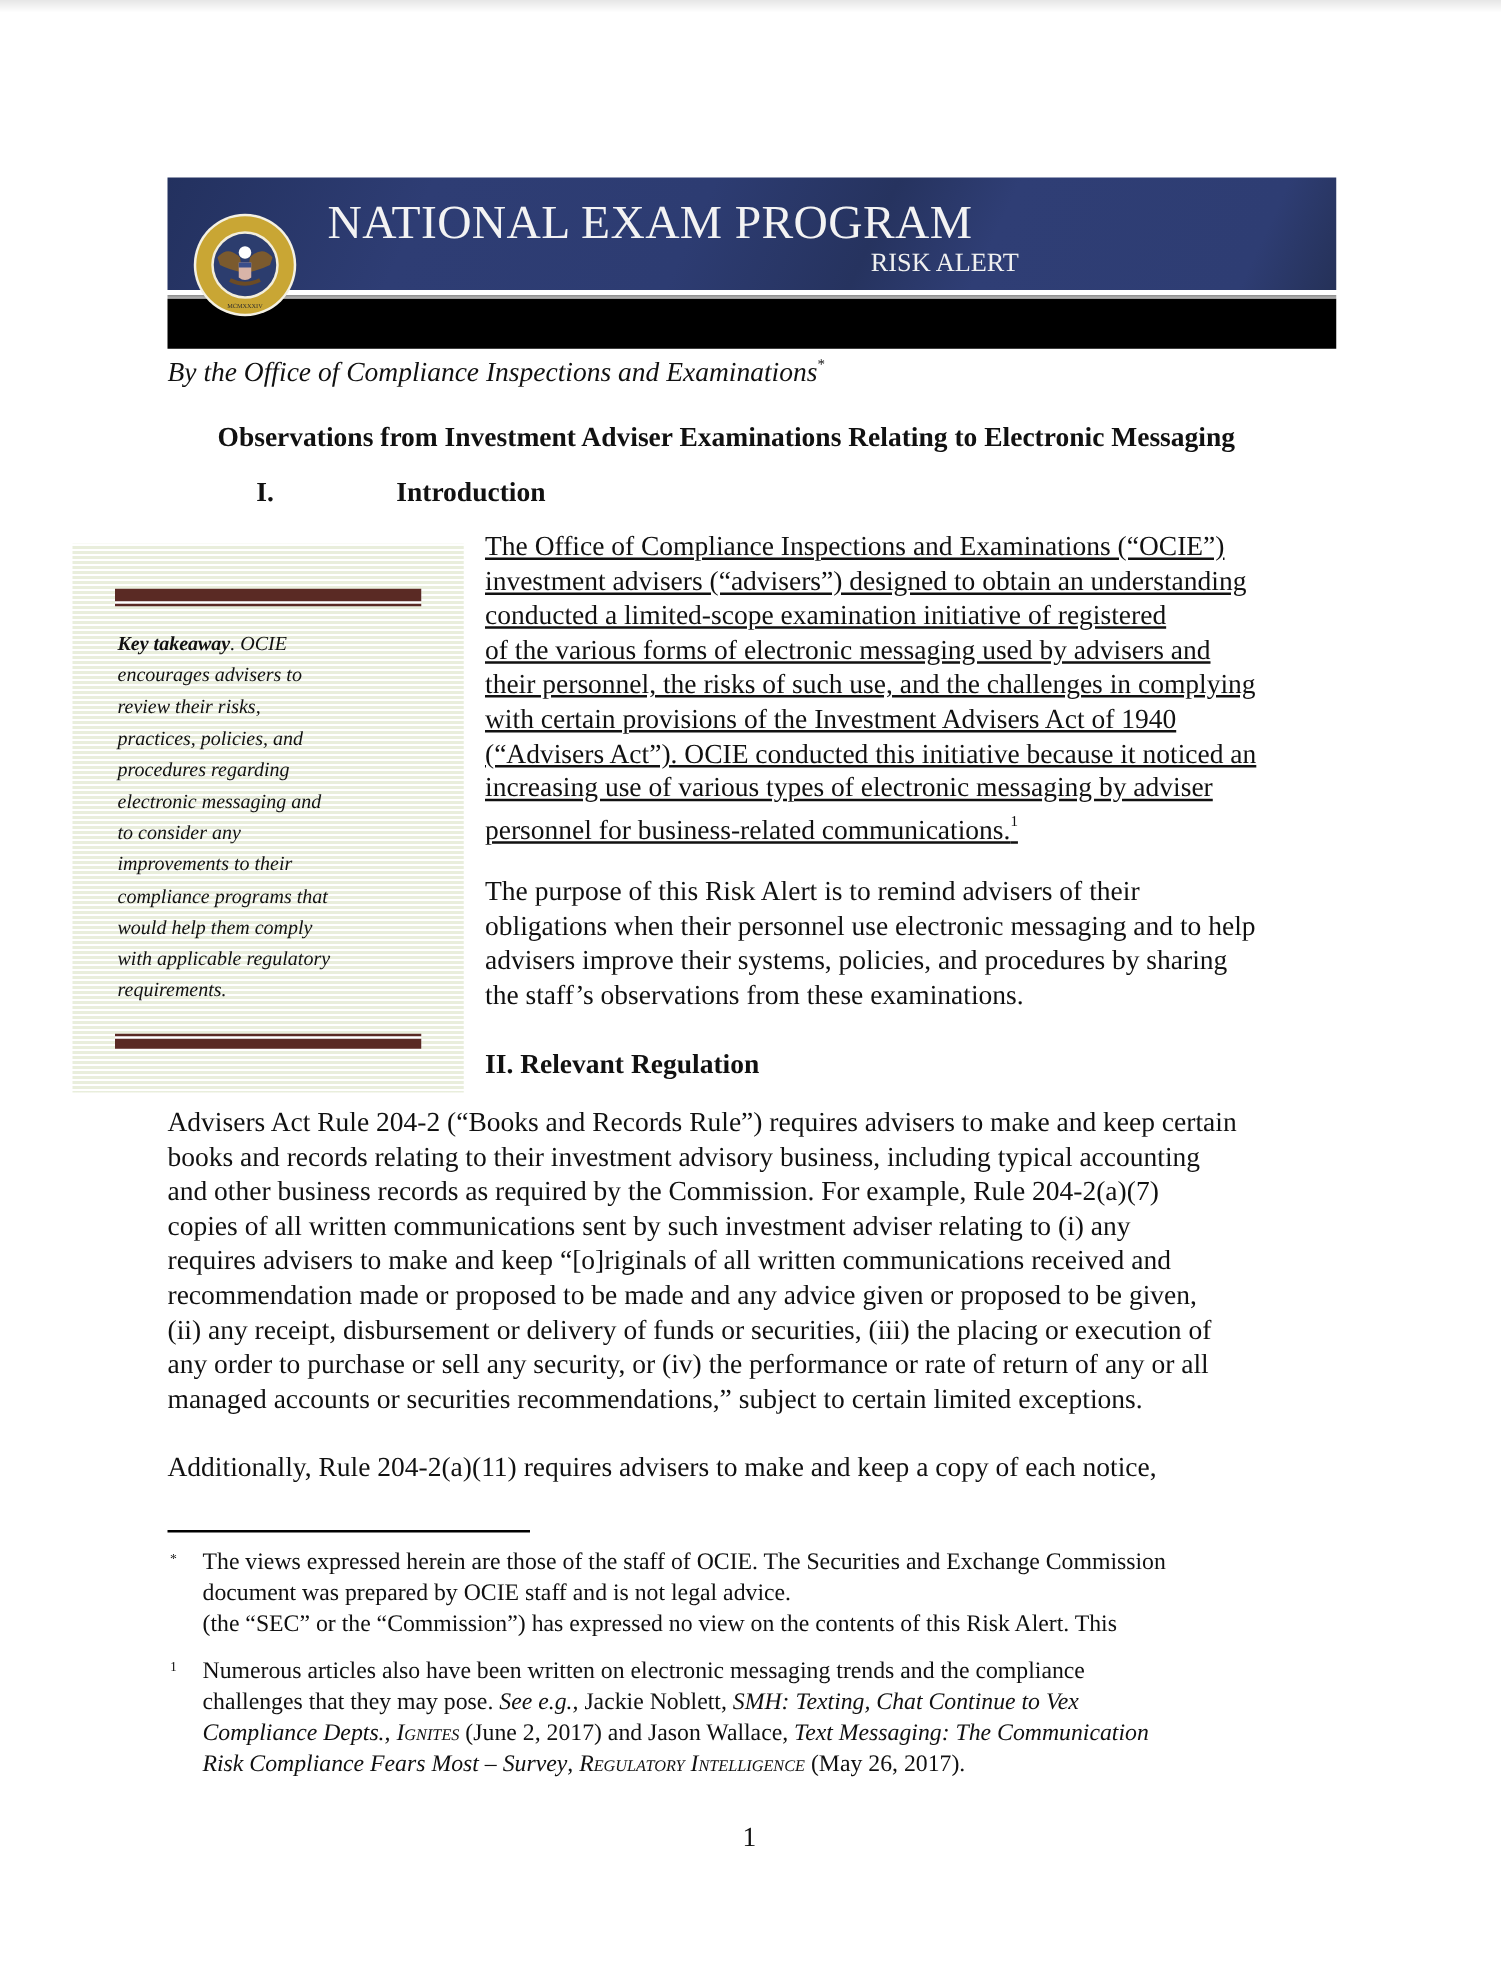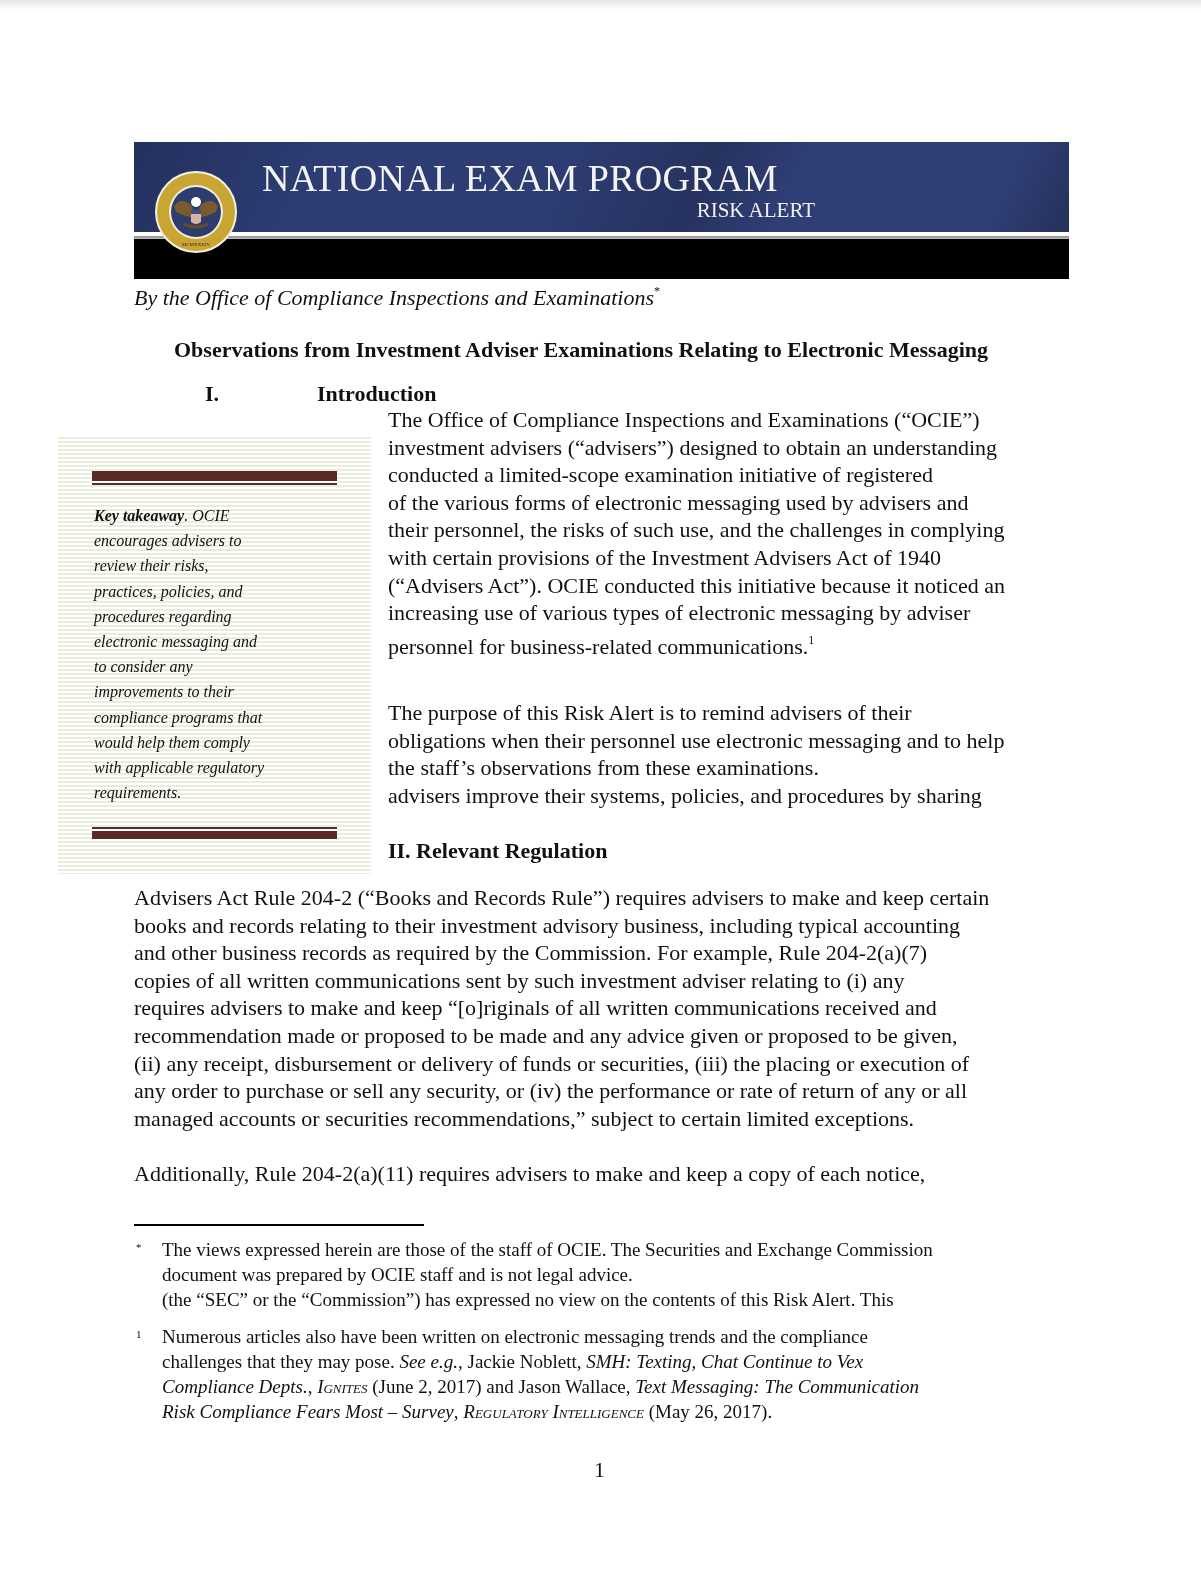--- a/index.html
+++ b/index.html
@@ -125,37 +125,37 @@
     <span class="line">to consider any</span>
     <span class="line">improvements to their</span>
     <span class="line">compliance programs that</span>
     <span class="line">would help them comply</span>
     <span class="line">with applicable regulatory</span>
     <span class="line">requirements.</span>
   </div>
   <div class="bar bar-bot"></div>
 </div>
 
-<div class="body-text p-right" style="top:406px;">
+<div class="body-text p-right" style="top:423px;text-decoration:underline;">
   <span class="line">The Office of Compliance Inspections and Examinations (“OCIE”)</span>
   <span class="line">investment advisers (“advisers”) designed to obtain an understanding</span>
   <span class="line">conducted a limited-scope examination initiative of registered</span>
   <span class="line">of the various forms of electronic messaging used by advisers and</span>
   <span class="line">their personnel, the risks of such use, and the challenges in complying</span>
   <span class="line">with certain provisions of the Investment Advisers Act of 1940</span>
   <span class="line">(“Advisers Act”).  OCIE conducted this initiative because it noticed an</span>
   <span class="line">increasing use of various types of electronic messaging by adviser</span>
   <span class="line"><span>personnel for business-related communications.</span><span class="fnref">1</span></span>
 </div>
 
 <div class="body-text p-right" style="top:699px;">
   <span class="line">The purpose of this Risk Alert is to remind advisers of their</span>
   <span class="line">obligations when their personnel use electronic messaging and to help</span>
+  <span class="line">advisers improve their systems, policies, and procedures by sharing</span>
   <span class="line">the staff’s observations from these examinations.</span>
-  <span class="line">advisers improve their systems, policies, and procedures by sharing</span>
 </div>
 
 <div class="sec2">II. Relevant Regulation</div>
 
 <div class="body-text p-full" style="top:884px;">
   <span class="line">Advisers Act Rule 204-2 (“Books and Records Rule”) requires advisers to make and keep certain</span>
   <span class="line">books and records relating to their investment advisory business, including typical accounting</span>
   <span class="line">and other business records as required by the Commission.  For example, Rule 204-2(a)(7)</span>
   <span class="line">copies of all written communications sent by such investment adviser relating to (i) any</span>
   <span class="line">requires advisers to make and keep “[o]riginals of all written communications received and</span>

